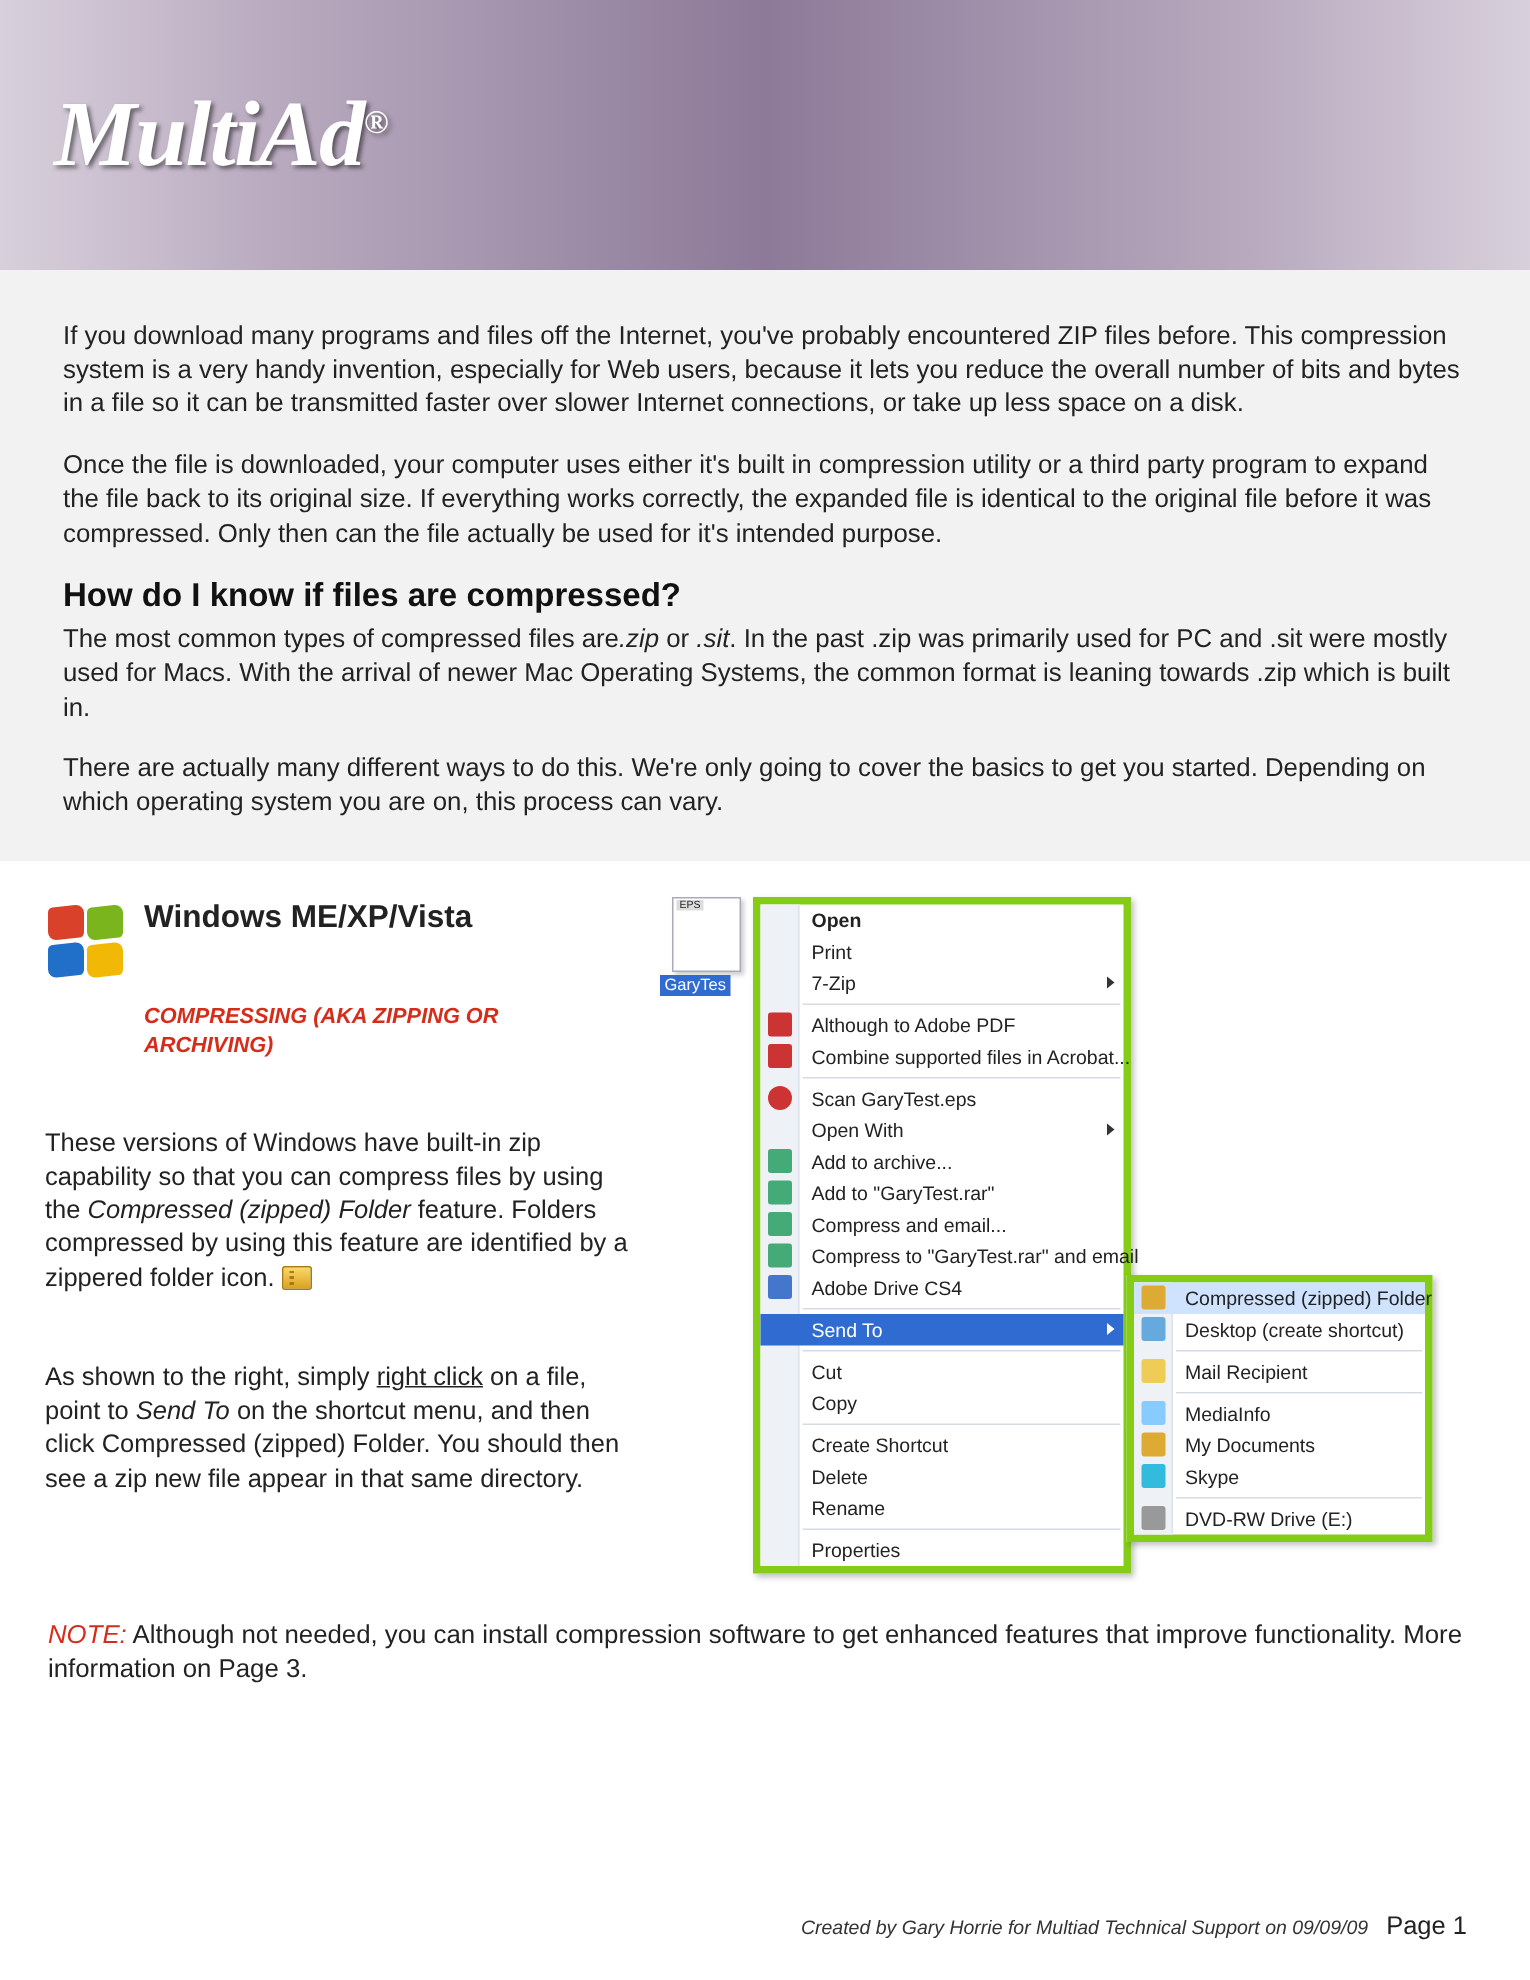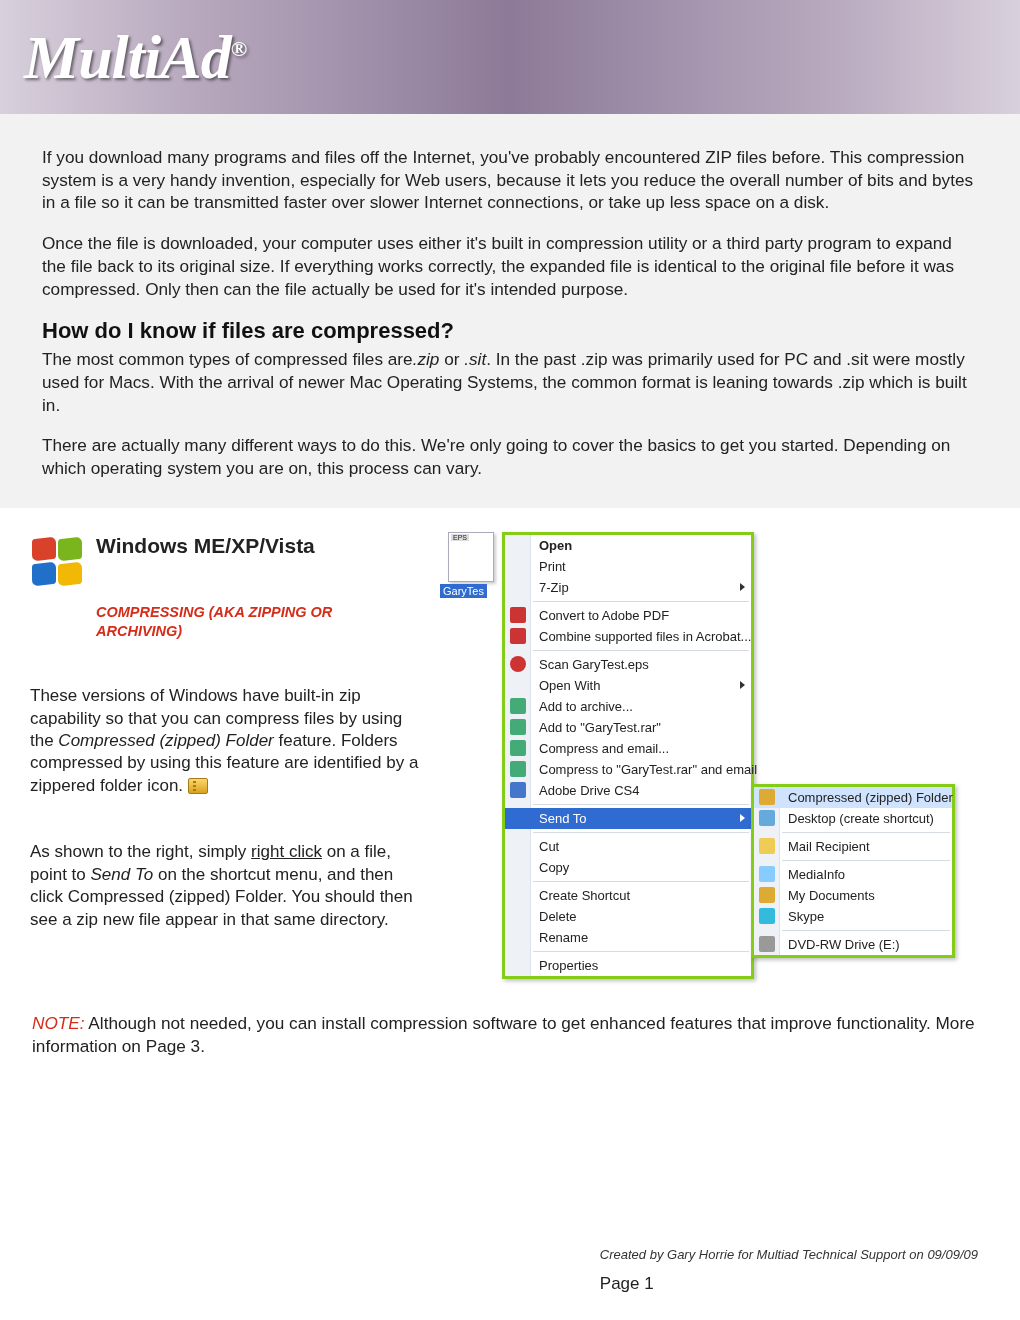--- a/index.html
+++ b/index.html
@@ -5,26 +5,26 @@
   * { box-sizing: border-box; margin: 0; padding: 0; }
   body {
     width: 1020px;
     height: 1320px;
     background: #fff;
     font-family: Arial, Helvetica, sans-serif;
     color: #222;
     position: relative;
   }
   .banner {
-    height: 114px;
+    height: 180px;
     background: linear-gradient(90deg, #d8d0dc 0%, #b9aabf 18%, #8c7a98 50%, #b9aabf 82%, #d8d0dc 100%);
     position: relative;
     display: flex;
     align-items: center;
-    padding: 0 24px;
+    padding: 0 36px;
   }
   .logo {
     font-family: Georgia, 'Times New Roman', serif;
     font-size: 62px;
     font-weight: bold;
     color: #fff;
     text-shadow: 2px 2px 3px rgba(0,0,0,0.5);
     font-style: italic;
     letter-spacing: -1px;
   }
@@ -81,21 +81,21 @@
     display: inline-block; width: 20px; height: 16px;
     background: linear-gradient(#fcd76a,#d9a21e); border:1px solid #a57b17;
     border-radius: 2px; position: relative; vertical-align: middle;
   }
   .folder-icn::before {
     content:""; position:absolute; left:4px; top:2px; bottom:2px; width:3px;
     background: repeating-linear-gradient(#a57b17 0 2px, transparent 2px 4px);
   }
   .context-area { flex: 1; position: relative; height: 440px; }
   .menu {
-    position: absolute; background: #fff; border: 3px solid #84cc16;
+    position: absolute; background: #fff; border: 5px solid #84cc16;
     font-size: 13px; color: #222; box-shadow: 2px 2px 4px rgba(0,0,0,0.25);
   }
   .menu .strip { position:absolute; left:0; top:0; bottom:0; width:26px; background:#eef1f6; border-right:1px solid #dde3ec;}
   .menu-item {
     padding: 3px 18px 3px 34px; position: relative; white-space: nowrap;
     display:flex; align-items:center; gap:6px;
   }
   .menu-item.highlight { background: #2f6bd0; color:#fff; }
   .menu-item .arrow {
     position:absolute; right:6px; top:50%; transform:translateY(-50%);
@@ -116,21 +116,21 @@
     position:absolute; top:52px; left:-8px; background:#2f6bd0; color:#fff;
     font-size:11px; padding:1px 3px; white-space:nowrap;
   }
   .sub-highlight { background:#cfe3ff; }
   .note-block {
     padding: 40px 42px 0 32px; font-size:17.2px; line-height:1.33;
   }
   .note-label { color:#d62c1a; font-style:italic; }
   .footer {
     position:absolute; bottom:26px; right:42px; font-size:13px;
-    display:flex; align-items:baseline; gap:12px;flex-direction:column;
+    display:flex; align-items:baseline; gap:12px;
   }
   .footer .cred { font-style: italic; color:#333; }
   .footer .pg { font-size:17px; }
 </style>
 </head>
 <body>
 
 <div class="banner">
   <div class="logo">
     <span>MultiAd</span><sup>®</sup>
@@ -184,21 +184,21 @@
           <div class="menu-item">
             <span>Print</span>
           </div>
           <div class="menu-item">
             <span>7-Zip</span>
             <span class="arrow"></span>
           </div>
           <hr>
           <div class="menu-item">
             <span class="micon" style="background: rgb(204, 51, 51);"></span>
-            <span>Convert to Adobe PDF</span>
+            <span>Although to Adobe PDF</span>
           </div>
           <div class="menu-item">
             <span class="micon" style="background: rgb(204, 51, 51);"></span>
             <span>Combine supported files in Acrobat...</span>
           </div>
           <hr>
           <div class="menu-item">
             <span class="micon" style="background: rgb(204, 51, 51); border-radius: 50%;"></span>
             <span>Scan GaryTest.eps</span>
           </div>

